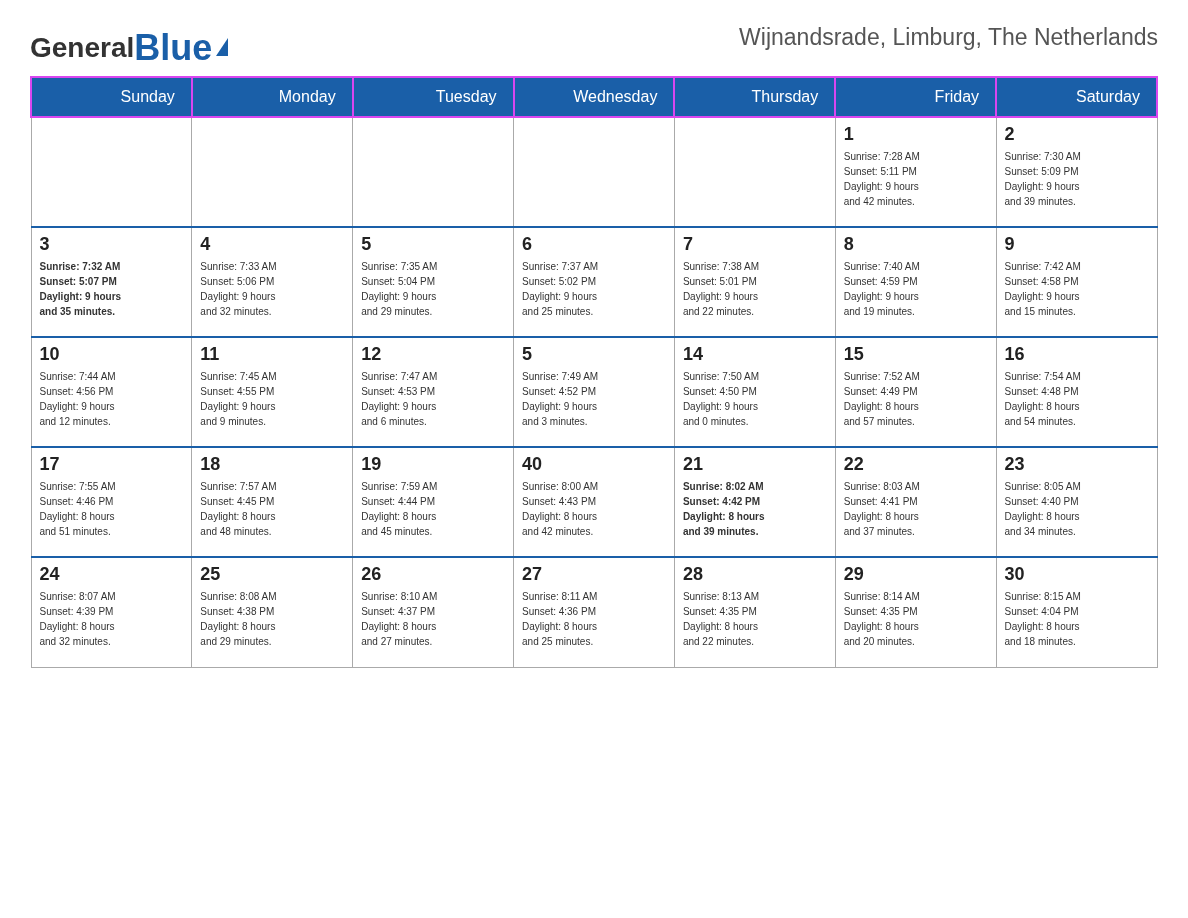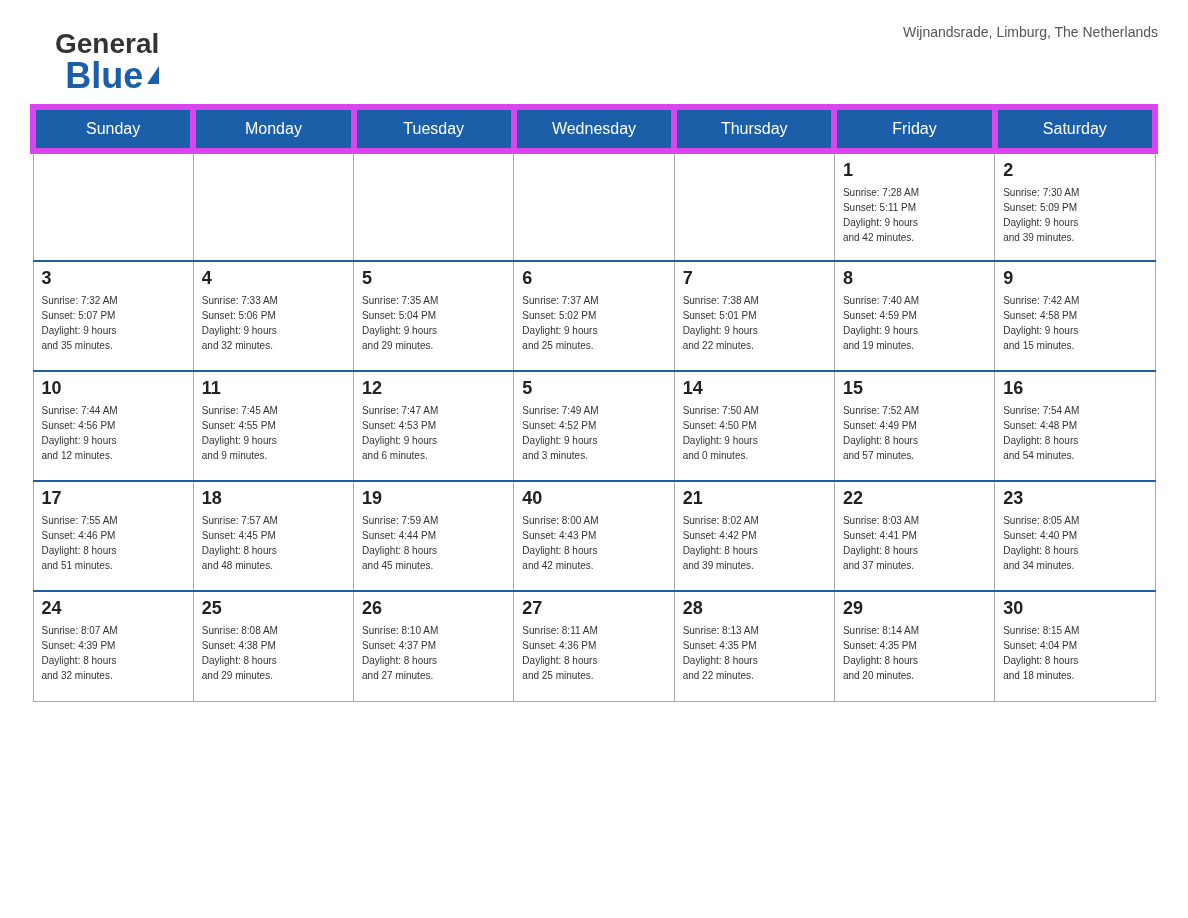--- a/index.html
+++ b/index.html
@@ -11,24 +11,23 @@
       padding: 20px 30px;
     }
     .header-area {
       display: flex;
       justify-content: space-between;
       align-items: flex-start;
       margin-bottom: 10px;
     }
     .logo {
       display: flex;
-      flex-direction: column;
-      align-items: flex-end;
+      flex-direction: row;
+      align-items: center;
       margin-top: 10px;
-      margin-left: 25px;
     }
     .logo-general {
       font-size: 28px;
       font-weight: bold;
       color: #333;
       line-height: 1;
     }
     .logo-blue {
       font-size: 36px;
       font-weight: bold;
@@ -48,37 +47,37 @@
     .title-area {
       text-align: right;
     }
     .month-title {
       font-size: 52px;
       font-weight: bold;
       color: #222;
       line-height: 1.1;
     }
     .location-title {
-      font-size: 14px;
+      font-size: 23px;
       color: #555;
       margin-top: 4px;
     }
     .calendar-table {
       width: 100%;
       border-collapse: collapse;
       margin-top: 8px;
     }
     .calendar-table th {
       background-color: #1a5fa8;
       color: #fff;
-      padding: 10px 8px;
+      padding: 10px 16px;
       font-size: 16px;
       font-weight: normal;
-      text-align: center;
-      border: 6px solid #d946ef;
+      text-align: right;
+      border: 2px solid #d946ef;
     }
     .calendar-table td {
       border: 1px solid #aaa;
       vertical-align: top;
       padding: 6px 8px;
       width: 14.28%;
       height: 110px;
       background: #fff;
     }
     .calendar-table tr:first-child td {
@@ -149,21 +148,21 @@
           <span class="day-number">2</span>
           <div class="day-info" style="white-space: pre-line;">Sunrise: 7:30 AM
 Sunset: 5:09 PM
 Daylight: 9 hours
 and 39 minutes.</div>
         </td>
       </tr>
       <tr>
         <td>
           <span class="day-number">3</span>
-          <div class="day-info" style="white-space: pre-line;">Sunrise: 7:32 AM
+          <div class="day-info" style="white-space: pre-line; font-weight: bold;">Sunrise: 7:32 AM
 Sunset: 5:07 PM
 Daylight: 9 hours
 and 35 minutes.</div>
         </td>
         <td>
           <span class="day-number">4</span>
           <div class="day-info" style="white-space: pre-line;">Sunrise: 7:33 AM
 Sunset: 5:06 PM
 Daylight: 9 hours
 and 32 minutes.</div>
@@ -279,21 +278,21 @@
         </td>
         <td>
           <span class="day-number">40</span>
           <div class="day-info" style="white-space: pre-line;">Sunrise: 8:00 AM
 Sunset: 4:43 PM
 Daylight: 8 hours
 and 42 minutes.</div>
         </td>
         <td>
           <span class="day-number">21</span>
-          <div class="day-info" style="white-space: pre-line;">Sunrise: 8:02 AM
+          <div class="day-info" style="white-space: pre-line; font-weight: bold;">Sunrise: 8:02 AM
 Sunset: 4:42 PM
 Daylight: 8 hours
 and 39 minutes.</div>
         </td>
         <td>
           <span class="day-number">22</span>
           <div class="day-info" style="white-space: pre-line;">Sunrise: 8:03 AM
 Sunset: 4:41 PM
 Daylight: 8 hours
 and 37 minutes.</div>

